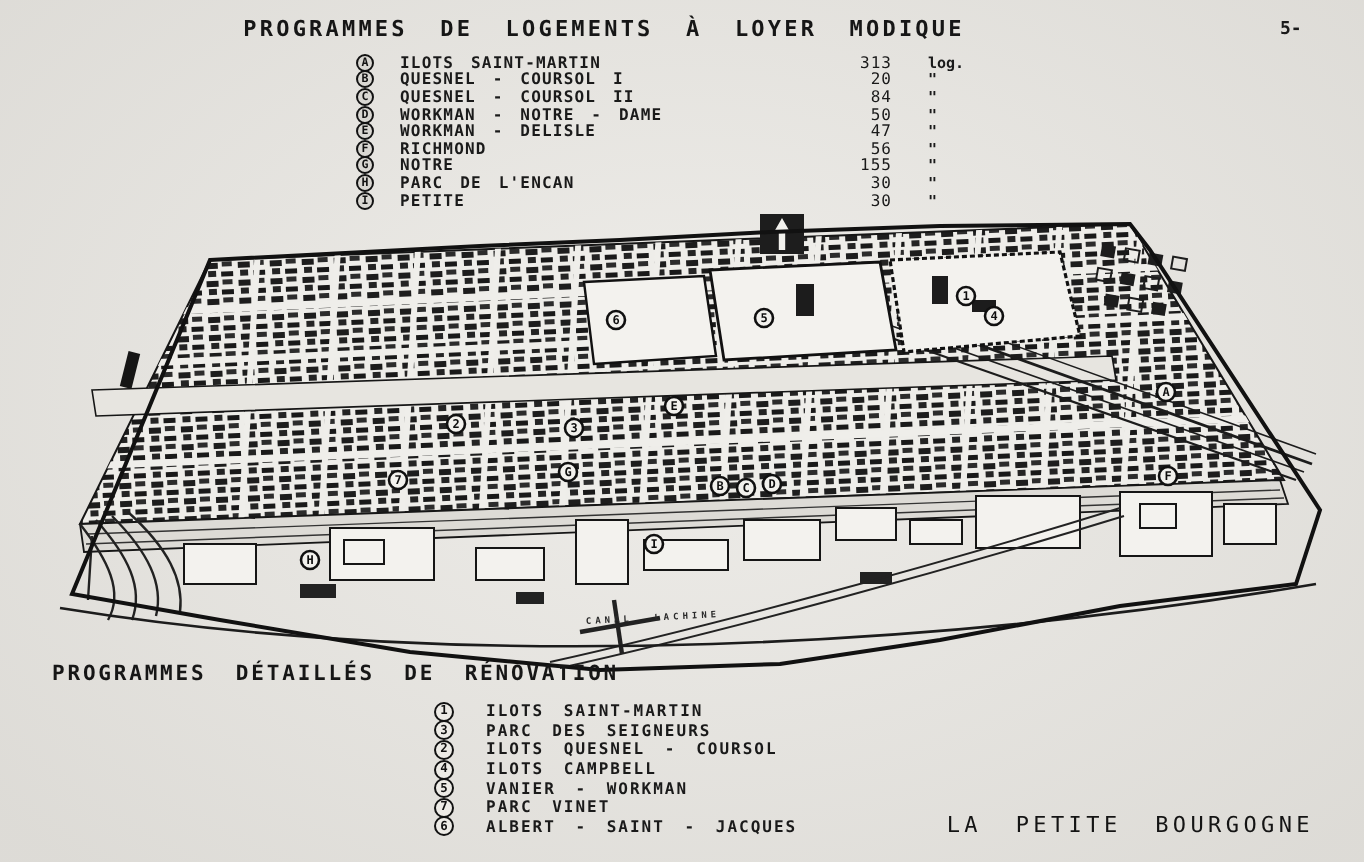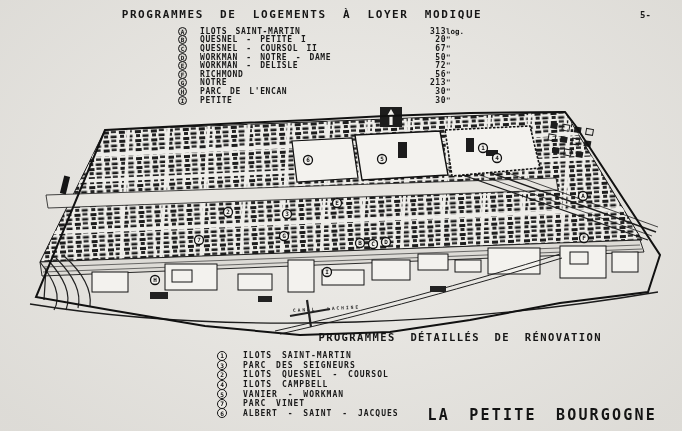--- a/index.html
+++ b/index.html
@@ -12,35 +12,36 @@
   .scan-tone{position:absolute;inset:0;pointer-events:none;
     background:
       radial-gradient(ellipse at 50% 45%, rgba(255,255,255,0.25), rgba(0,0,0,0.05) 95%);
   }
   .title{
     position:absolute;left:0;width:604px;top:8px;text-align:center;
     font-size:11px;font-weight:700;letter-spacing:1.6px;word-spacing:8px;
     color:#161616;
   }
   .title2{
-    position:absolute;left:0;width:602px;top:331px;text-align:right;
+    position:absolute;left:0;width:602px;top:331px;text-align:left;
     font-size:10.5px;font-weight:700;letter-spacing:1.4px;word-spacing:7px;
     color:#161616;
+    padding-left:26px;
   }
   .pagenum{position:absolute;left:640px;top:10px;font-size:9px;font-weight:700;}
   .footer-caption{
     position:absolute;right:25px;top:406px;
-    font-size:15px;font-weight:700;letter-spacing:2.2px;word-spacing:8px;
+    font-size:11px;font-weight:400;letter-spacing:2.2px;word-spacing:8px;
     color:#141414;
   }
   .list-top{position:absolute;left:178px;top:27px;}
   .list-top .row{display:flex;align-items:center;height:8.6px;}
   .list-top .lbl{width:212px;font-size:8px;font-weight:700;letter-spacing:0.6px;word-spacing:3px;}
-  .list-top .cnt{width:34px;font-size:8px;font-weight:700;text-align:right;letter-spacing:0.5px;}
-  .list-top .unit{width:32px;padding-left:0;font-size:7.5px;font-weight:700;}
+  .list-top .cnt{width:34px;font-size:8px;font-weight:400;text-align:right;letter-spacing:0.5px;}
+  .list-top .unit{width:32px;padding-left:18px;font-size:7.5px;font-weight:700;}
   .badge-letter{
     flex:none;width:9px;height:9px;margin-right:13px;border-radius:50%;
     border:1.5px solid #121212;background:#d9d7d2;color:#111;
     font-size:5.8px;font-weight:700;line-height:9px;text-align:center;
     display:inline-block;box-sizing:border-box;
   }
   .list-bottom{position:absolute;left:217px;top:351px;}
   .list-bottom .row{display:flex;align-items:center;height:9.6px;}
   .list-bottom .lbl{font-size:8px;font-weight:700;letter-spacing:1px;word-spacing:4px;}
   .badge-number{
@@ -65,52 +66,52 @@
 
   <div class="list-top">
     <div class="row">
       <span class="badge-letter">A</span>
       <span class="lbl">ILOTS SAINT-MARTIN</span>
       <span class="cnt">313</span>
       <span class="unit">log.</span>
     </div>
     <div class="row">
       <span class="badge-letter">B</span>
-      <span class="lbl">QUESNEL - PETITE I</span>
+      <span class="lbl">QUESNEL - COURSOL I</span>
       <span class="cnt">20</span>
       <span class="unit">"</span>
     </div>
     <div class="row">
       <span class="badge-letter">C</span>
       <span class="lbl">QUESNEL - COURSOL II</span>
-      <span class="cnt">67</span>
+      <span class="cnt">84</span>
       <span class="unit">"</span>
     </div>
     <div class="row">
       <span class="badge-letter">D</span>
       <span class="lbl">WORKMAN - NOTRE - DAME</span>
       <span class="cnt">50</span>
       <span class="unit">"</span>
     </div>
     <div class="row">
       <span class="badge-letter">E</span>
       <span class="lbl">WORKMAN - DELISLE</span>
-      <span class="cnt">72</span>
+      <span class="cnt">47</span>
       <span class="unit">"</span>
     </div>
     <div class="row">
       <span class="badge-letter">F</span>
       <span class="lbl">RICHMOND</span>
       <span class="cnt">56</span>
       <span class="unit">"</span>
     </div>
     <div class="row">
       <span class="badge-letter">G</span>
       <span class="lbl">NOTRE</span>
-      <span class="cnt">213</span>
+      <span class="cnt">155</span>
       <span class="unit">"</span>
     </div>
     <div class="row">
       <span class="badge-letter">H</span>
       <span class="lbl">PARC DE L'ENCAN</span>
       <span class="cnt">30</span>
       <span class="unit">"</span>
     </div>
     <div class="row">
       <span class="badge-letter">I</span>

